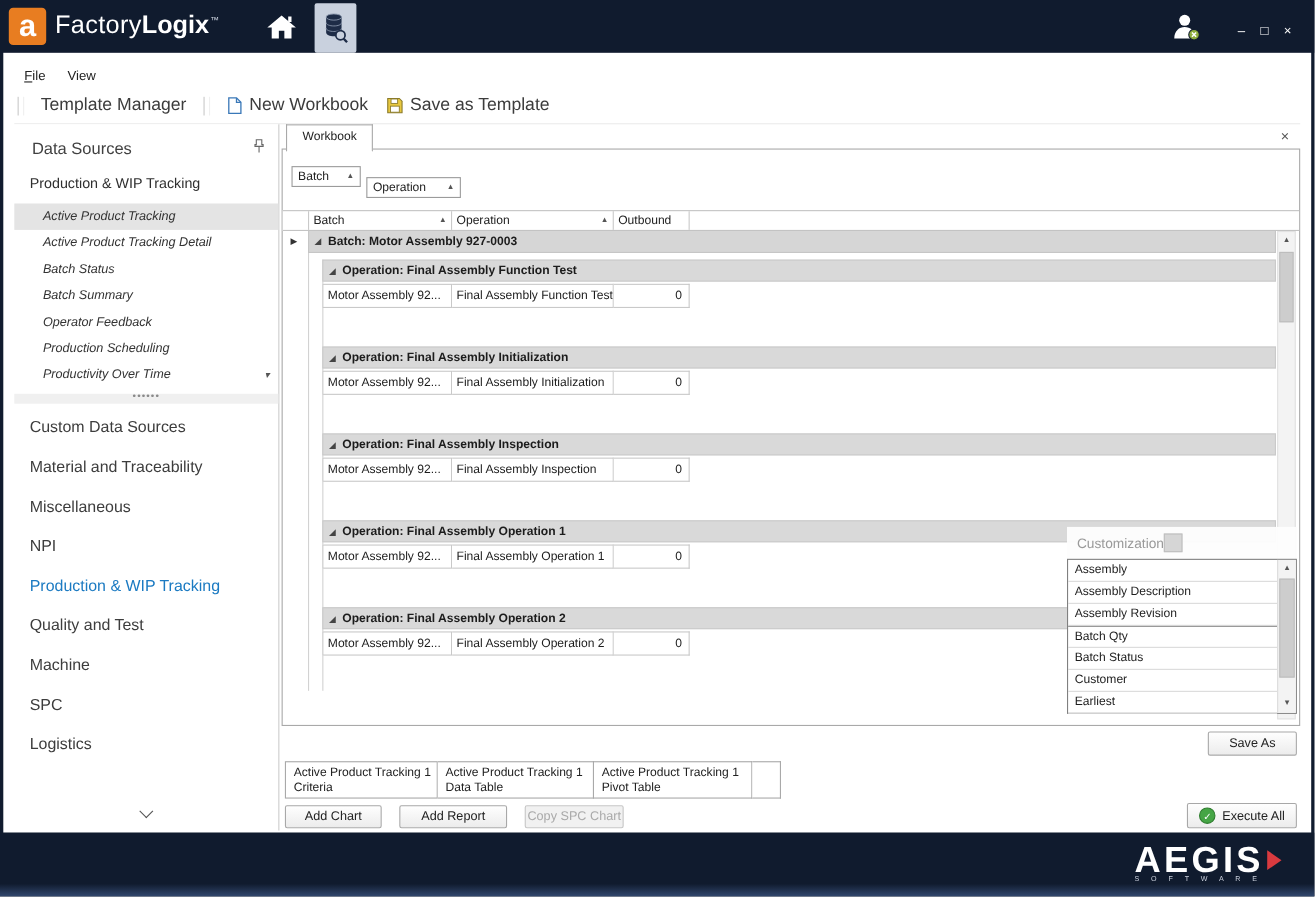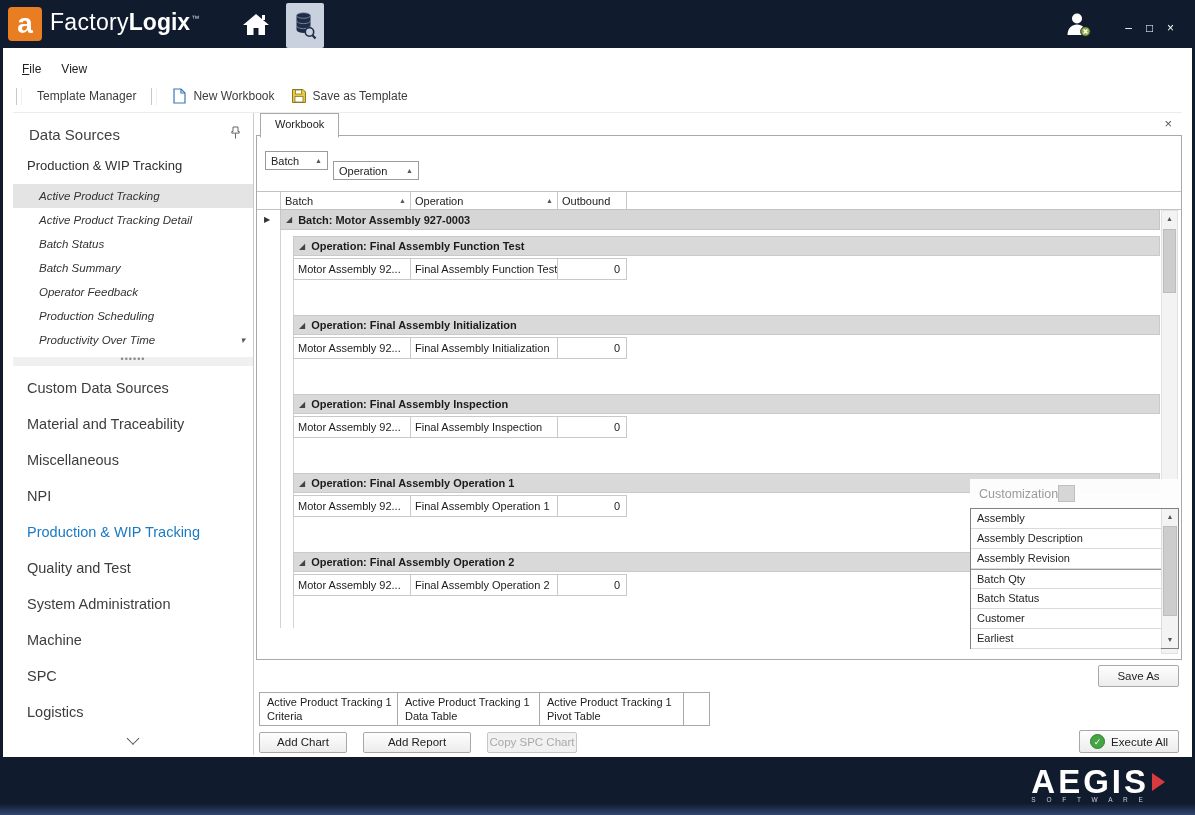--- a/index.html
+++ b/index.html
@@ -18,21 +18,21 @@
   .db-btn{position:absolute;left:286px;top:3px;width:38px;height:45px;background:#c9d1de;border-radius:2px;display:flex;align-items:center;justify-content:center;}
   .title-right{position:absolute;right:14px;top:0;height:48px;display:flex;align-items:flex-start;}
   .user-btn{margin:10px 26px 0 0;}
   .winctl{color:#fff;width:21px;text-align:center;font-size:12px;margin-top:22px;line-height:12px;}
 
   
   .content{position:absolute;top:48px;left:3px;right:3px;bottom:58px;background:#fff;overflow:hidden;}
   .menubar{height:26px;margin-top:8px;display:flex;align-items:center;padding-left:10px;font-size:12px;color:#222;}
   .menu-item{padding:4px 9px;margin-right:2px;}
   .accel{text-decoration:underline;}
-  .toolbar{height:28px;display:flex;align-items:center;font-size:12px;color:#3c3c3c;padding-left:6px;}
+  .toolbar{height:28px;display:flex;align-items:center;font-size:16px;color:#3c3c3c;padding-left:6px;}
   .tsep{width:4px;height:17px;border-left:1px solid #c9c9c9;border-right:1px solid #efefef;margin:0 7px;}
   .tbtn{display:flex;align-items:center;gap:6px;padding:3px 8px;}
   .ticon{display:inline-flex;align-items:center;}
 
   
   .body{position:absolute;top:64px;left:10px;right:10px;bottom:2px;display:flex;border-top:1px solid #ececec;}
 
   
   .sidebar{width:240px;border-right:1px solid #cccccc;position:relative;background:#fff;flex:none;}
   .sb-header{display:flex;align-items:center;justify-content:space-between;padding:13px 12px 0 16px;font-size:15px;color:#414141;}
@@ -102,21 +102,21 @@
   .saveas-row{height:32px;position:relative;flex:none;}
   .btn{border:1px solid #a8a8a8;background:linear-gradient(#fefefe,#ececec);font-size:11.5px;color:#222;border-radius:2px;box-sizing:border-box;text-align:center;}
   .saveas-btn{position:absolute;right:3px;top:5px;width:81px;height:22px;line-height:20px;}
   .bottom-tabs{height:34px;display:flex;padding-left:3px;flex:none;}
   .btab{border:1px solid #a9a9a9;background:#fff;font-size:11px;color:#222;padding:2px 7px 0 7px;line-height:1.3;box-sizing:border-box;white-space:nowrap;overflow:hidden;}
   .btab+.btab,.btab-stub{border-left:none;}
   .t-criteria{width:139px;} .t-data{width:142px;} .t-pivot{width:144px;}
   .btab-stub{width:26px;border:1px solid #a9a9a9;border-left:none;background:#fff;box-sizing:border-box;}
   .bottom-buttons{height:29px;display:flex;align-items:flex-start;gap:16px;padding:6px 0 0 3px;position:relative;flex:none;box-sizing:border-box;}
   .bb{height:21px;line-height:19px;}
-  .bb-chart{width:88px;} .bb-report{width:108px;} .bb-spc{width:90px;}
+  .bb-chart{width:88px;} .bb-report{width:98px;} .bb-spc{width:90px;}
   .bb.disabled{color:#a9a9a9;background:#f1f1f1;border-color:#c6c6c6;}
   .execute{position:absolute;right:3px;top:4px;height:23px;display:flex;align-items:center;gap:6px;padding:0 10px;}
   .exec-icon{width:15px;height:15px;border-radius:50%;background:#45a545;color:#fff;font-size:9px;line-height:15px;text-align:center;border:1px solid #2f7d2f;box-sizing:border-box;}
 
   
   .footer{position:absolute;left:0;right:0;bottom:0;height:58px;background:linear-gradient(180deg,#101b2e 0%,#101b2e 80%,#31476e 100%);display:flex;align-items:center;justify-content:flex-end;padding-right:30px;box-sizing:border-box;}
   .aegis{text-align:center;}
   .aegis-top{display:flex;align-items:center;}
   .aegis-name{color:#fff;font-size:33px;font-weight:bold;letter-spacing:3px;line-height:24px;}
   .aegis-tri{display:inline-block;width:0;height:0;border-left:13px solid #d93a3f;border-top:9px solid transparent;border-bottom:9px solid transparent;margin-left:3px;}
@@ -218,21 +218,20 @@
           <div class="sb-item"><span>Productivity Over Time</span><span class="dd">▾</span></div>
         </div>
         <div class="sb-splitter">••••••</div>
         <div class="sb-cats">
           <div class="sb-cat">Custom Data Sources</div>
           <div class="sb-cat">Material and Traceability</div>
           <div class="sb-cat">Miscellaneous</div>
           <div class="sb-cat">NPI</div>
           <div class="sb-cat active">Production &amp; WIP Tracking</div>
           <div class="sb-cat">Quality and Test</div>
-          <div class="sb-cat">System Administration</div>
           <div class="sb-cat">Machine</div>
           <div class="sb-cat">SPC</div>
           <div class="sb-cat">Logistics</div>
         </div>
         <div class="sb-chevron"><span class="chev"></span></div>
       </div>
 
       <div class="main">
 
         <div class="tab-row">

